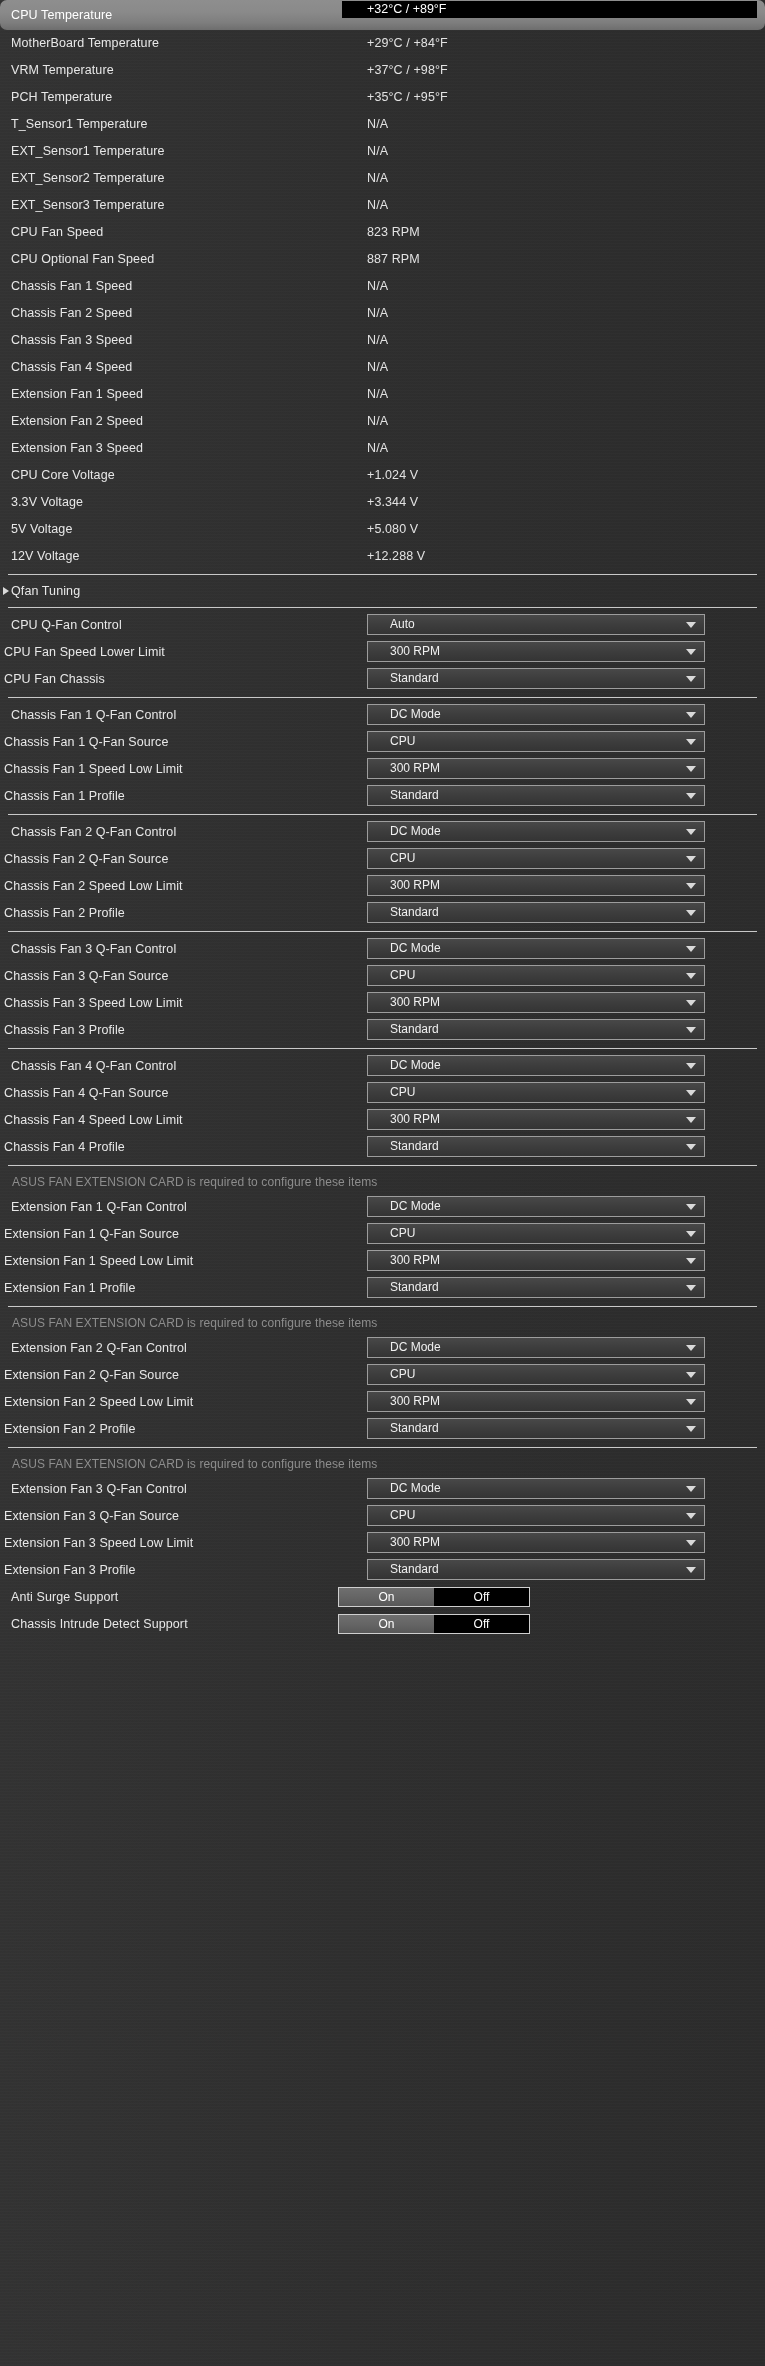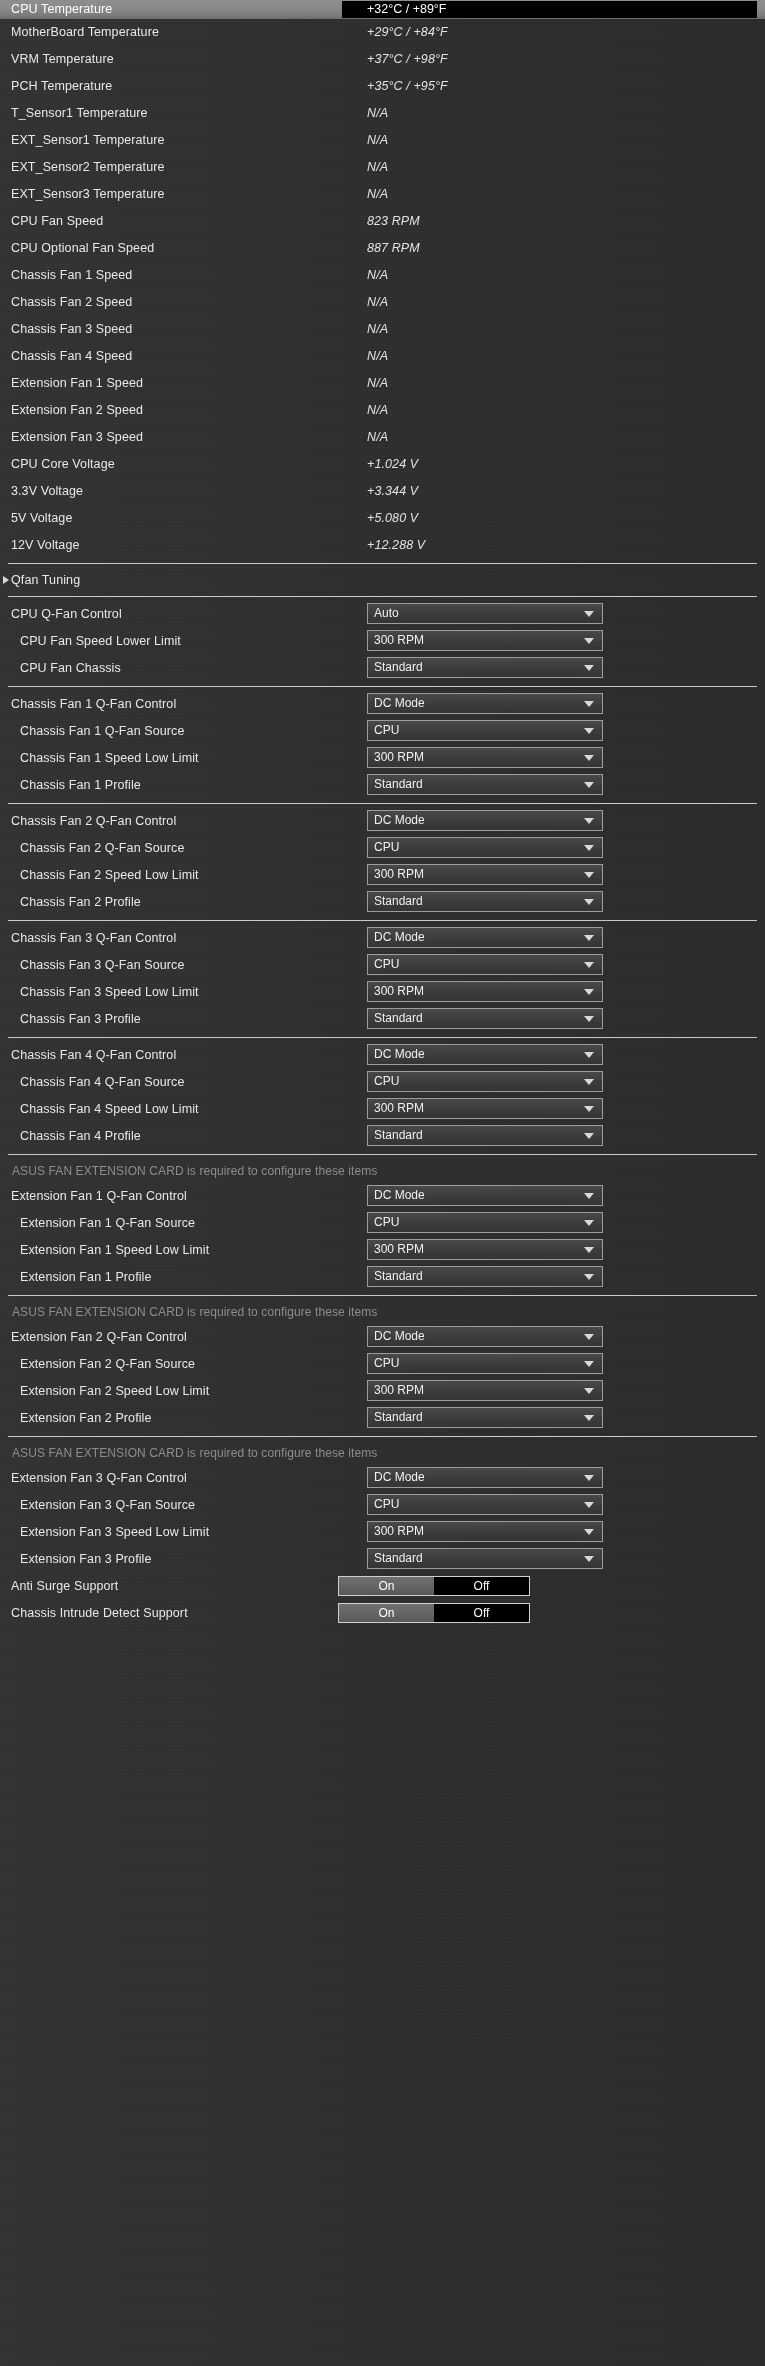--- a/index.html
+++ b/index.html
@@ -36,39 +36,39 @@
 
   .label {
     color:#e8e8e8;
     font-size:12.5px;
     line-height:27px;
     letter-spacing:0.1px;
     white-space:nowrap;
     flex:0 0 auto;
   }
   .ind0 { padding-left:11px; }
-  .ind1 { padding-left:20px; }
+  .ind1 { padding-left:4px; }
 
   .value {
     position:absolute;
     left:367px;
     top:0;
     height:27px;
     line-height:27px;
     color:#e2e2e2;
     font-size:12.5px;
     letter-spacing:0.1px;
     white-space:nowrap;
-    font-style:italic;
   }
 
   
   .row.selected {
     background:linear-gradient(to bottom,#8e8e8e 0%,#8a8a8a 40%,#7e7e7e 75%,#6e6e6e 100%);
-    height:19px;
+    height:30px;
+    border-radius:7px;
   }
   .row.selected .label {
     color:#ffffff;
     line-height:19px;
     font-size:12.5px;
   }
   .row.selected .valuebox {
     position:absolute;
     left:342px;
     top:1px;
@@ -116,26 +116,27 @@
     letter-spacing:0.1px;
     white-space:nowrap;
   }
 
   
   .row.ctrl { height:27px;align-items:flex-end; }
   .dropdown {
     position:absolute;
     left:367px;
     top:2px;
-    width:236px;
+    width:338px;
     height:21px;
     border:1px solid #9d9d9d;
     background:linear-gradient(to bottom,#484848 0%,#3d3d3d 50%,#343434 100%);
     display:flex;
     align-items:center;
+    padding-left:16px;
   }
   .dropdown .dtext {
     color:#f0f0f0;
     font-size:12px;
     padding-left:6px;
     line-height:19px;
     white-space:nowrap;
     flex:1 1 auto;
     overflow:hidden;
   }

